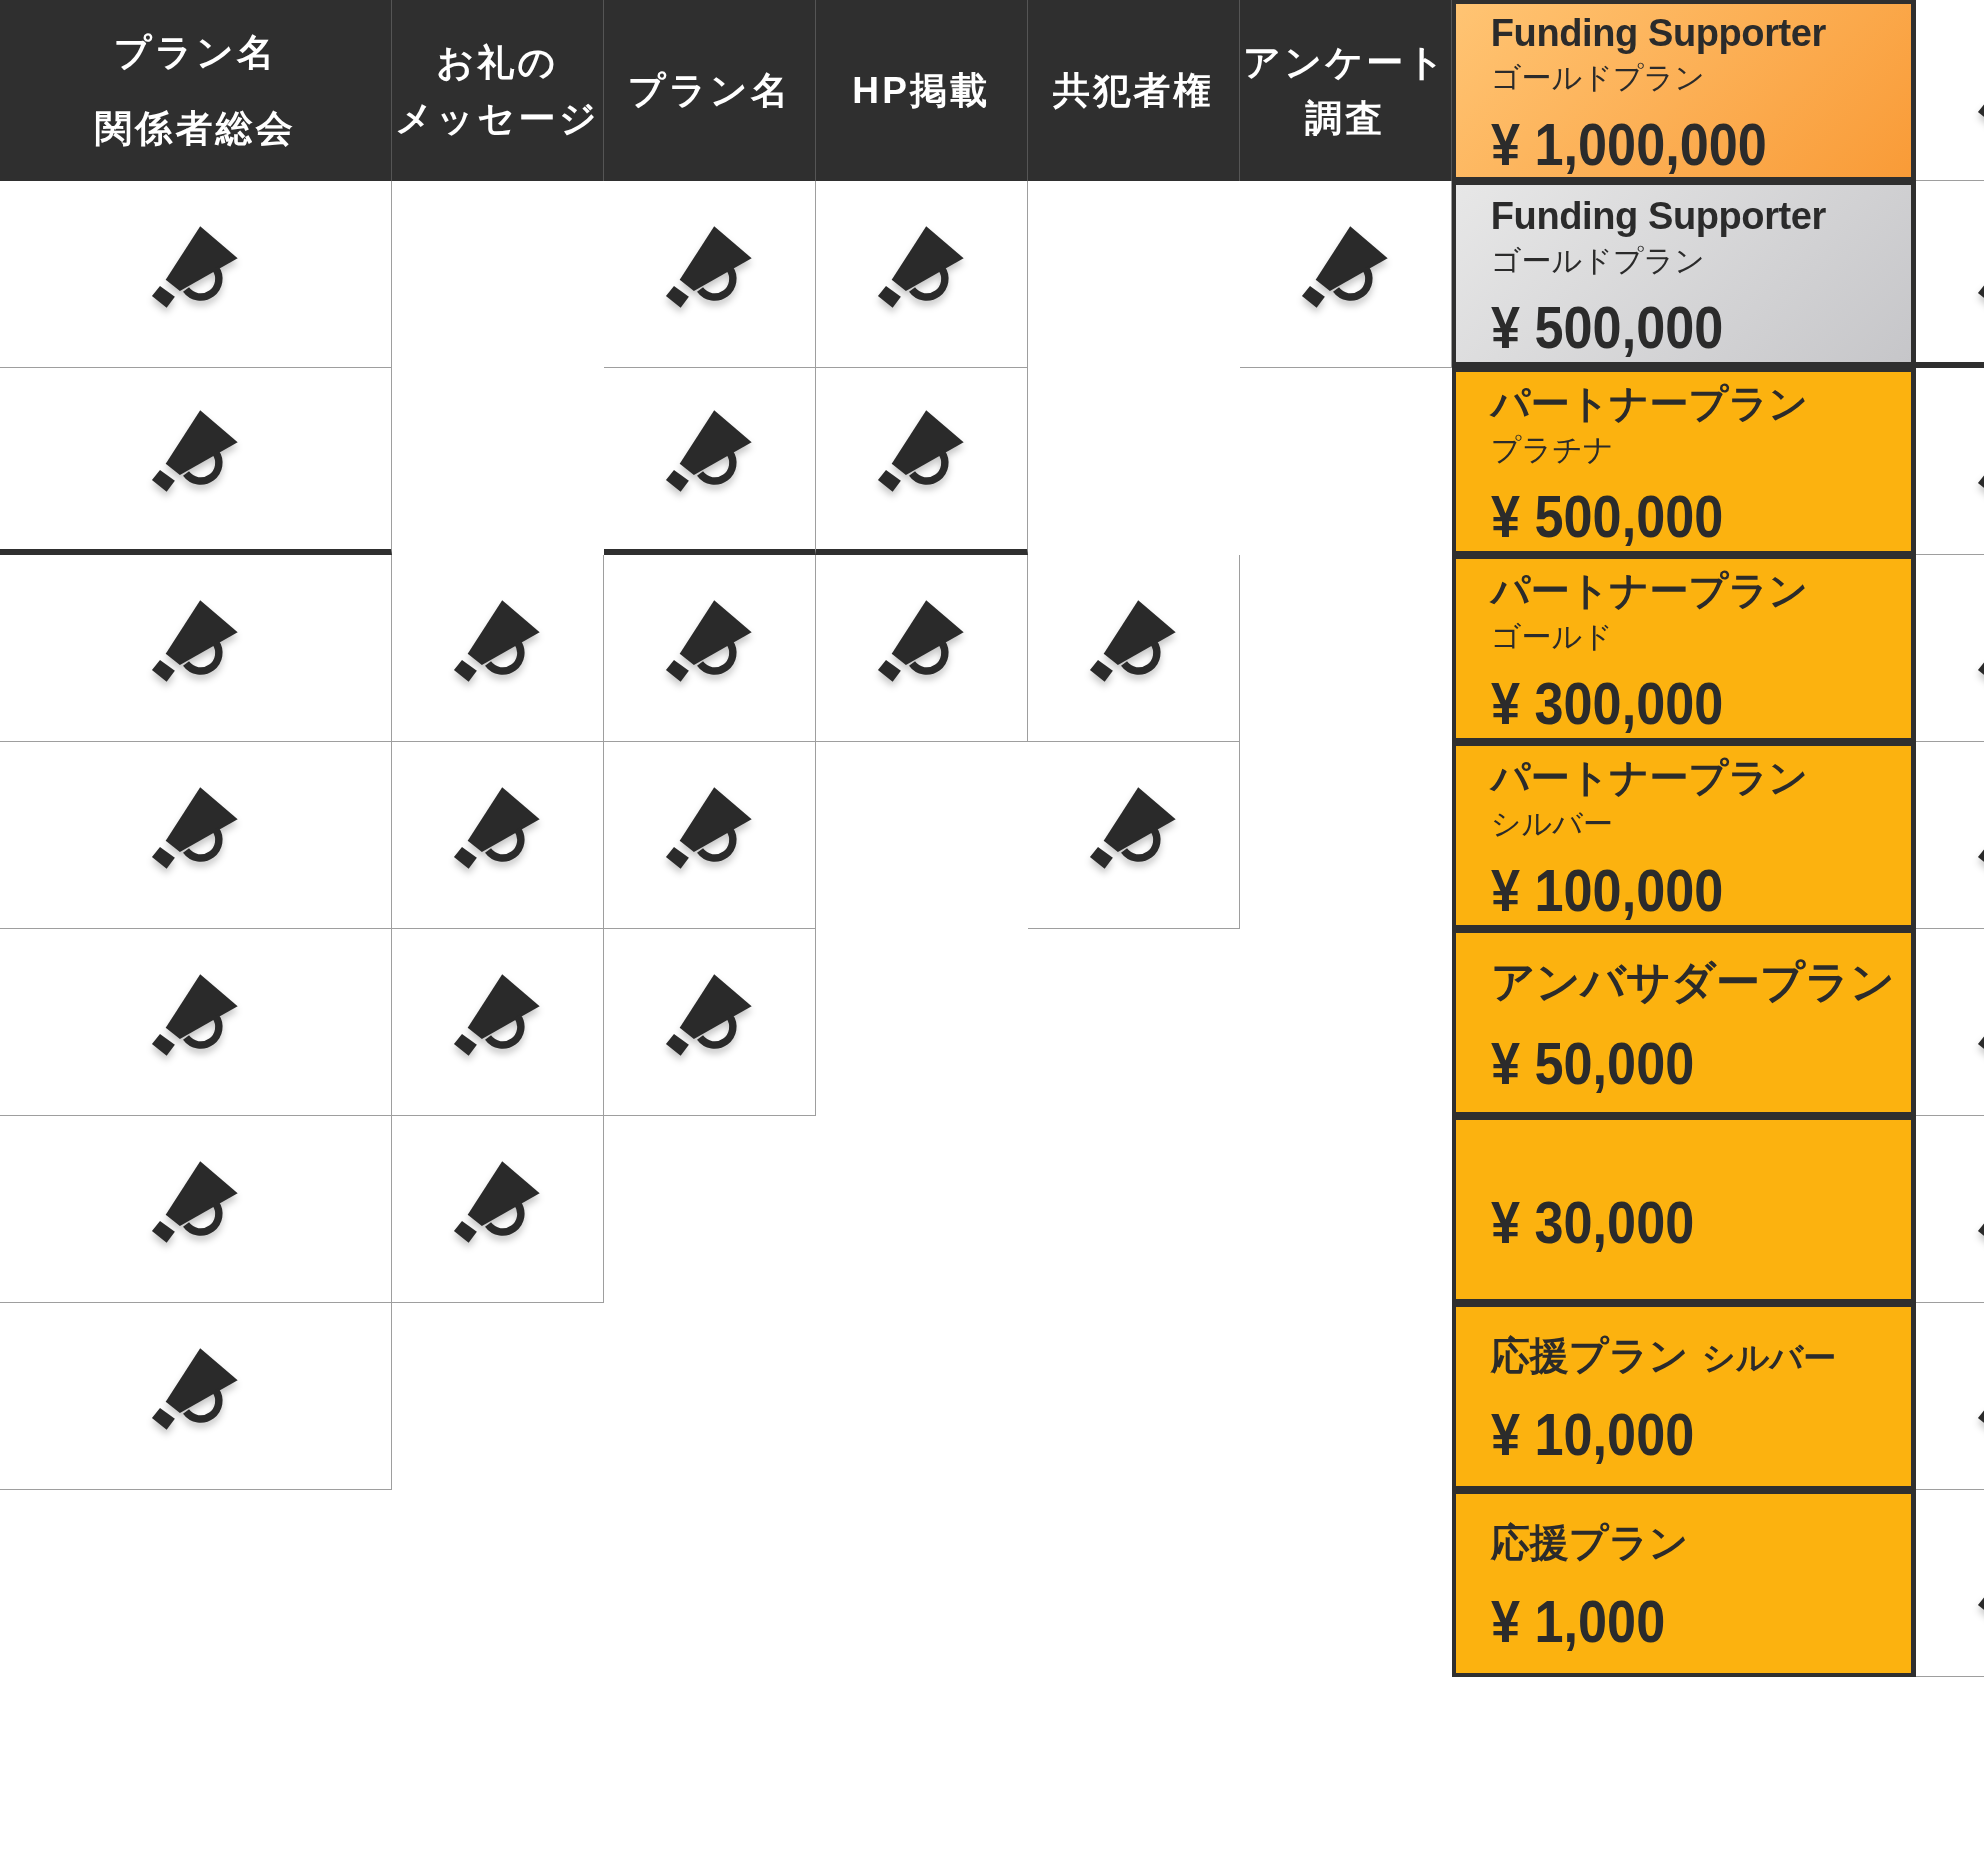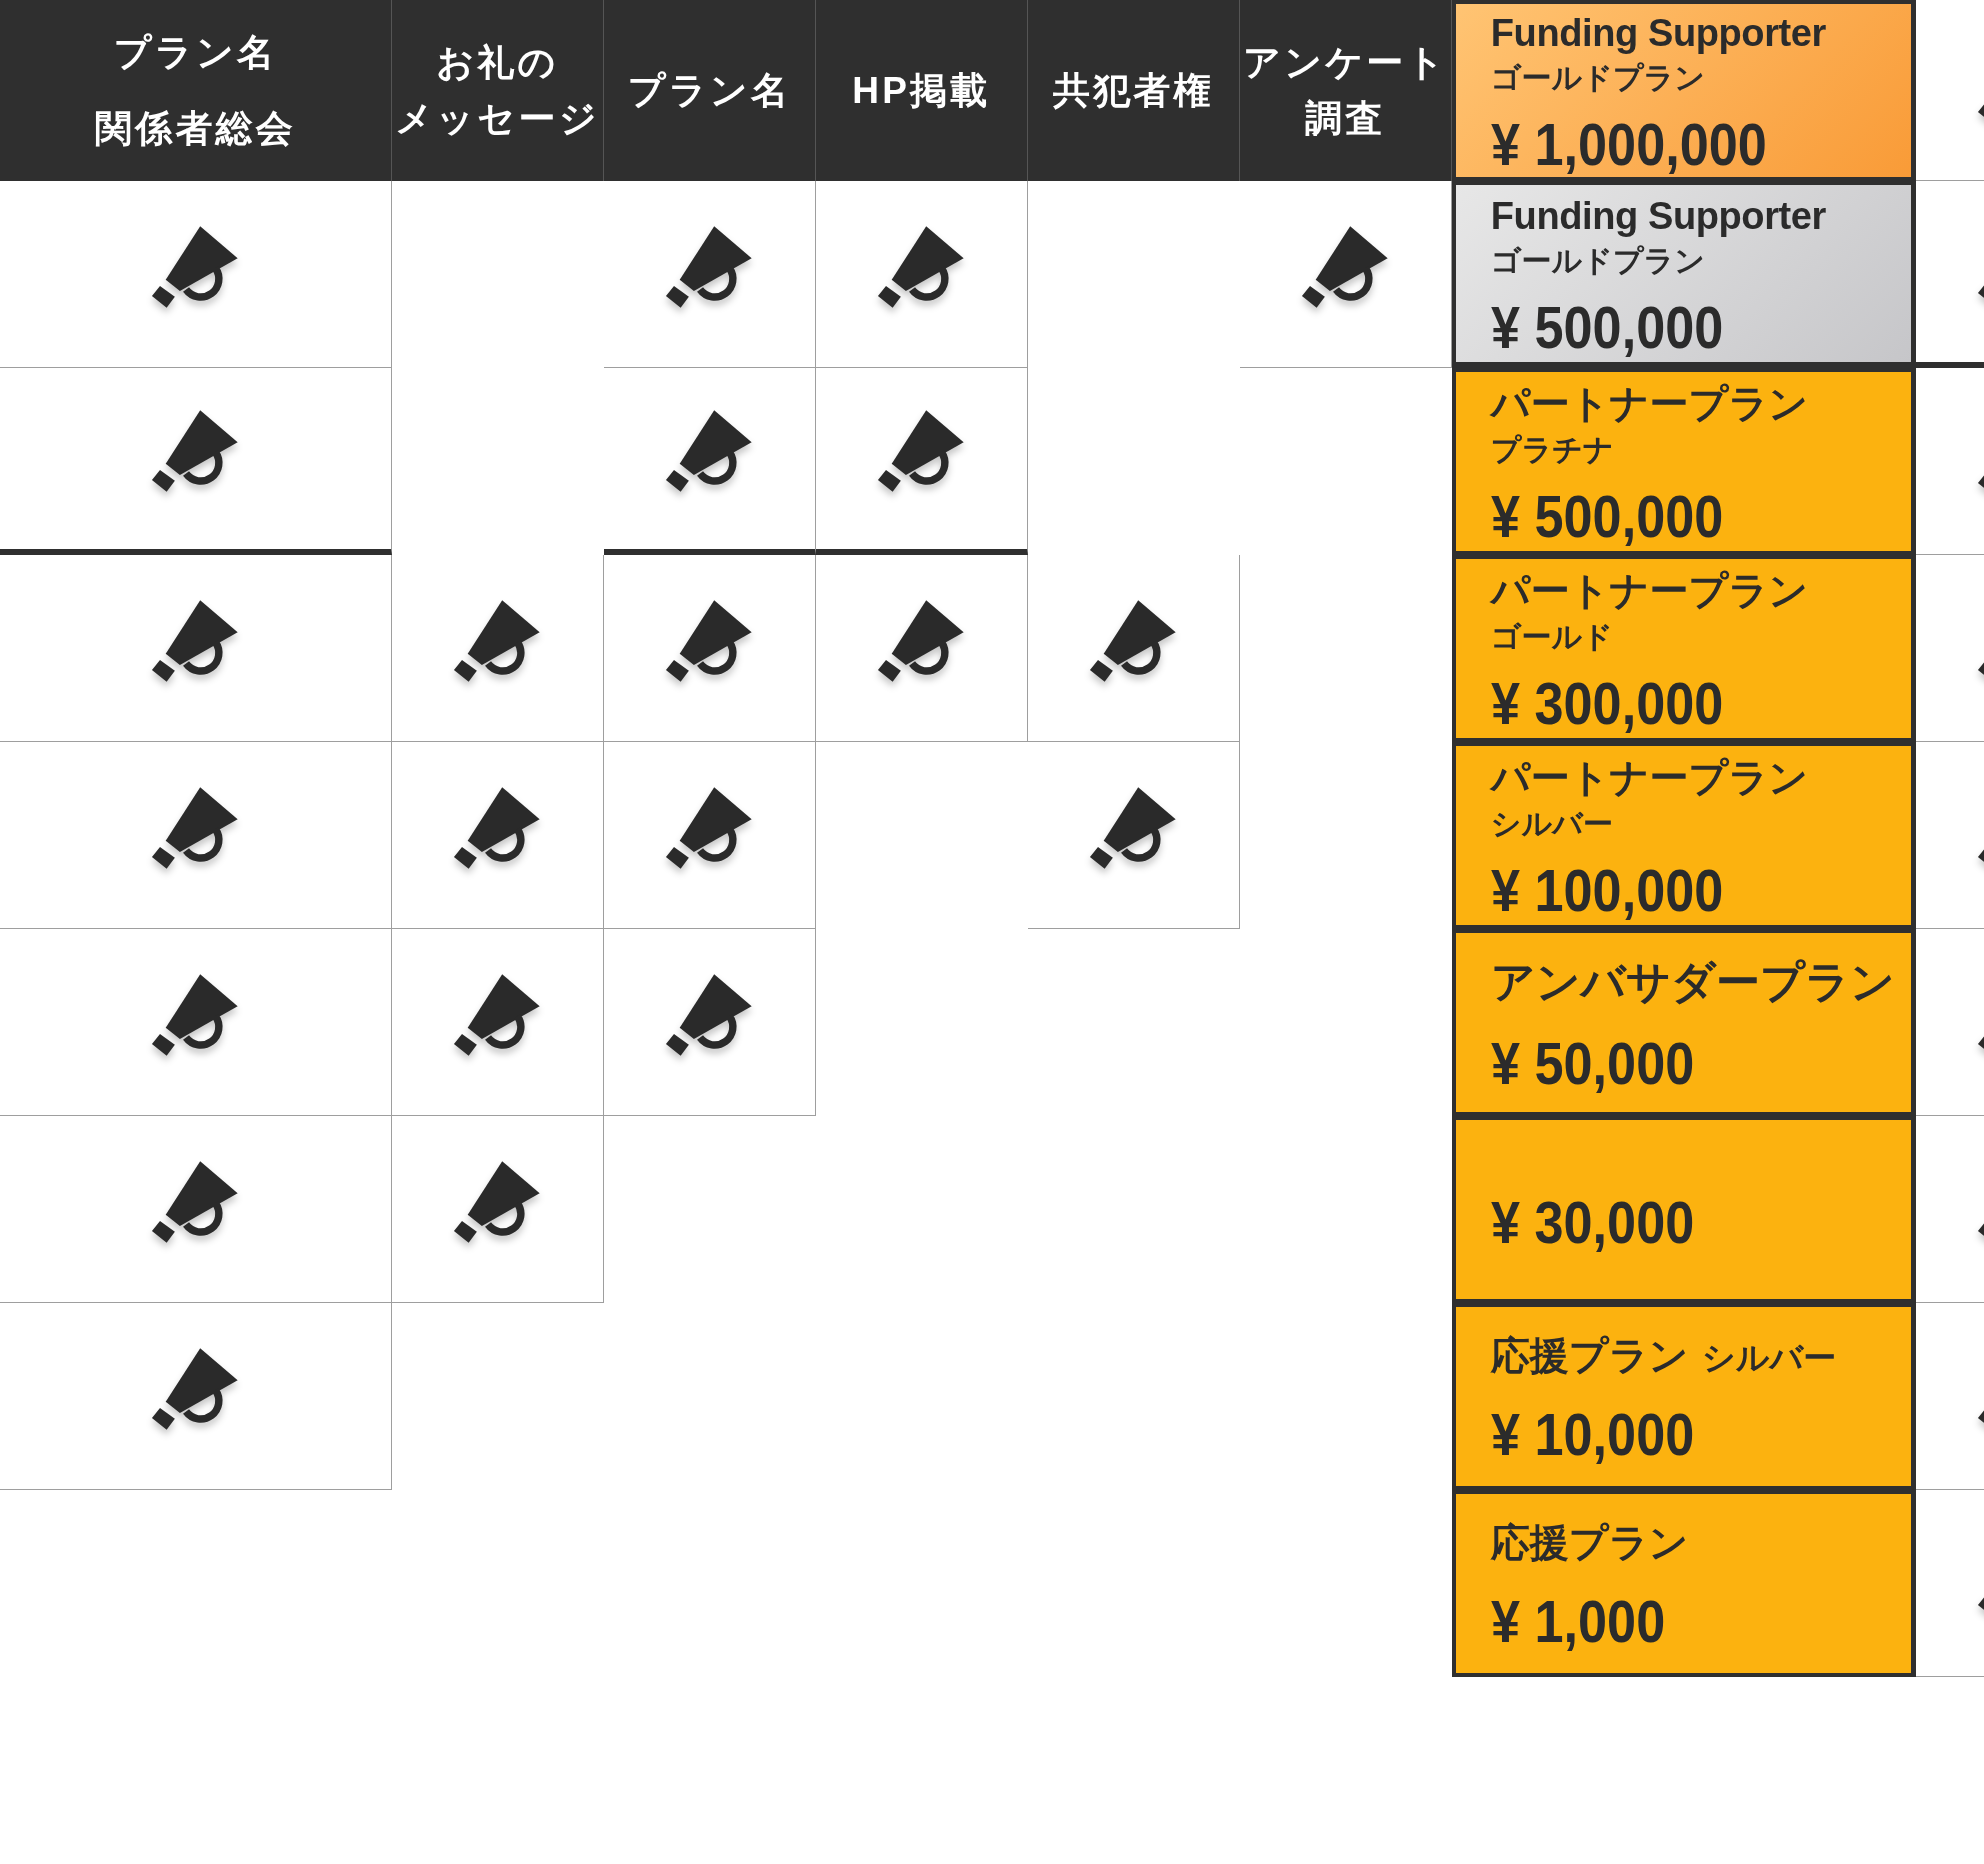--- a/index.html
+++ b/index.html
@@ -40,21 +40,21 @@
     border-left-width:4.8px;border-right-width:5.6px;
   }
   .lcell.sec{border-bottom-width:6.4px;}
   .bg-amber{background:var(--amber);}
   .bg-gold-gradient{background:linear-gradient(135deg,var(--gold-grad-a) 0%,var(--gold-grad-b) 100%);}
   .bg-silver-gradient{background:linear-gradient(135deg,var(--silver-grad-a) 0%,var(--silver-grad-b) 100%);}
   .plan-name{font-size:39px;font-weight:bold;line-height:1.12;white-space:nowrap;margin-top:7px;}
   .plan-name.en{font-size:38px;letter-spacing:-0.4px;}
   .plan-name.small{font-size:44px;}
   .plan-suffix{font-size:33px;margin-left:13.5px;}
-  .plan-sub{font-size:30px;font-weight:bold;margin-top:6.4px;line-height:1.1;}
+  .plan-sub{font-size:30px;font-weight:normal;margin-top:6.4px;line-height:1.1;}
   .plan-price{
     font-size:60px;font-weight:bold;margin-top:19px;line-height:1.05;
     transform:scaleX(.87);transform-origin:left center;white-space:nowrap;
   }
   .lcell.no-sub .plan-price{margin-top:25.4px;}
   
   .dcell{
     background:#ffffff;
     border-right:1.2px solid var(--grid-line);
     border-bottom:1.2px solid var(--grid-line);

